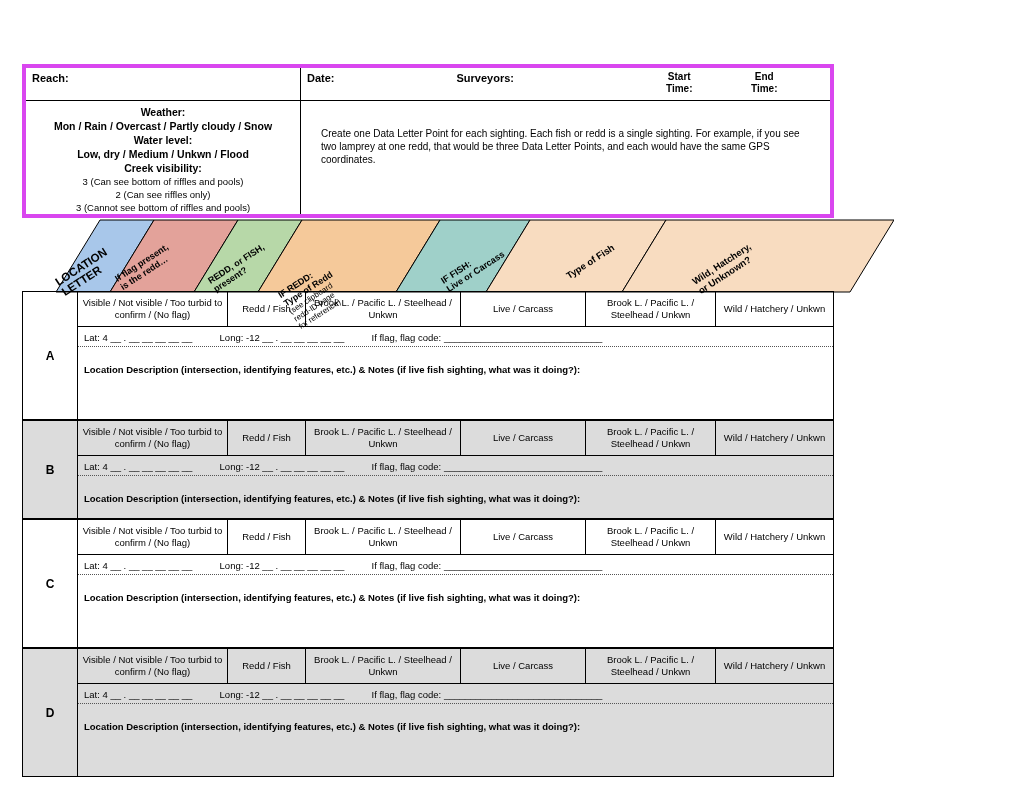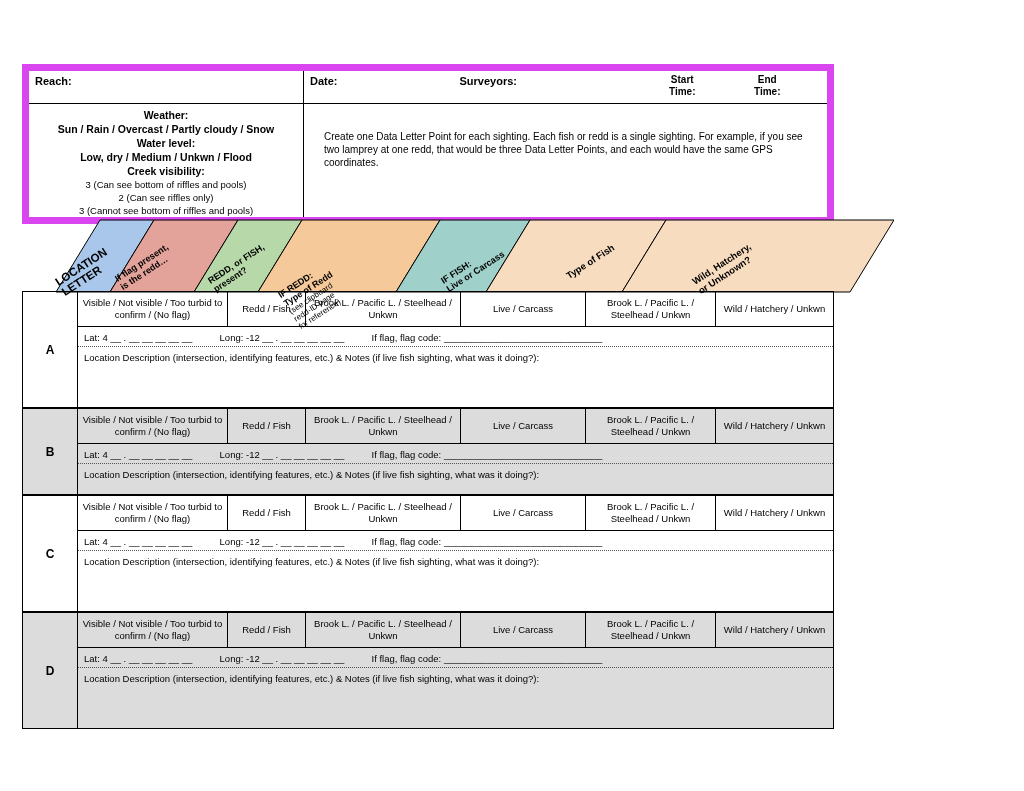--- a/index.html
+++ b/index.html
@@ -1,20 +1,20 @@
 <!DOCTYPE html>
 <html><head>
 <meta charset="utf-8">
 <style>
   html,body{margin:0;padding:0;background:#ffffff;}
   body{width:1024px;height:791px;font-family:"Liberation Sans",sans-serif;color:#000;position:relative;overflow:hidden;}
   #sheet{position:absolute;left:0;top:0;width:1024px;height:791px;}
 
   
-  .hdr{position:absolute;left:22px;top:64px;width:812px;border:7px solid #d946ef;box-sizing:border-box;}
+  .hdr{position:absolute;left:22px;top:64px;width:812px;border:4px solid #d946ef;box-sizing:border-box;}
   .b{font-weight:bold;}
 
   .hdr-top{height:32px;display:flex;align-items:flex-start;border-bottom:1px solid #000;}
   .hdr-top .lbl{font-weight:bold;font-size:11px;padding:4px 6px;}
   .reach-cell{width:275px;box-sizing:border-box;border-right:1px solid #000;height:100%;}
   .date-cell{flex:1;display:flex;align-items:flex-start;position:relative;height:100%;}
   .date-lbl{padding:4px 6px;font-weight:bold;font-size:11px;}
   .surv-lbl{padding:4px 6px;font-weight:bold;font-size:11px;margin-left:110px;}
   .start-lbl{position:absolute;left:365px;top:3px;font-weight:bold;font-size:10px;text-align:center;line-height:12px;}
   .end-lbl{position:absolute;left:450px;top:3px;font-weight:bold;font-size:10px;text-align:center;line-height:12px;}
@@ -41,21 +41,21 @@
   .optrow{display:flex;border-bottom:1px solid #000;}
   .opt{box-sizing:border-box;border-right:1px solid #000;text-align:center;font-size:9.5px;line-height:12px;padding:5px 2px;display:flex;align-items:center;justify-content:center;}
   .opt:last-child{border-right:none;}
   .c1{width:150px;}
   .c2{width:78px;}
   .c3{width:155px;}
   .c4{width:125px;}
   .c5{width:130px;}
   .c6{flex:1;}
   .latrow{font-size:9.5px;padding:5px 6px 3px 6px;border-bottom:1px dotted #555;white-space:nowrap;}
-  .locrow{font-size:9.5px;font-weight:normal;padding:5px 6px 4px 6px;}
+  .locrow{font-size:9.5px;font-weight:bold;padding:5px 6px 4px 6px;margin-top:12px;}
   .spacer{height:40px;}
   .spacer2{height:10px;}
 </style>
 </head>
 <body>
 
 <div id="sheet">
 
   <div class="hdr">
     <div class="hdr-top">
@@ -72,21 +72,21 @@
         <div class="end-lbl">
           <div>End</div>
           <div>Time:</div>
         </div>
       </div>
     </div>
 
     <div class="hdr-bot">
       <div class="weather">
         <div class="b">Weather:</div>
-        <div class="b">Sun / Rain / Overcast / Partly cloudy / Snow</div>
+        <div class="b">Mon / Rain / Overcast / Partly cloudy / Snow</div>
         <div class="b">Water level:</div>
         <div class="b">Low, dry  /  Medium   /  Unkwn  /  Flood</div>
         <div class="b">Creek visibility:</div>
         <div class="num">3 (Can see bottom of riffles and pools)</div>
         <div class="num">2 (Can see riffles only)</div>
         <div class="num">3 (Cannot see bottom of riffles and pools)</div>
       </div>
       <div class="fieldnotes">
         <div class="fn-italic">Create one Data Letter Point for each sighting. Each fish or redd is a single sighting. For example, if you see two lamprey at one redd, that would be three Data Letter Points, and each would have the same GPS coordinates.</div>
       </div>

